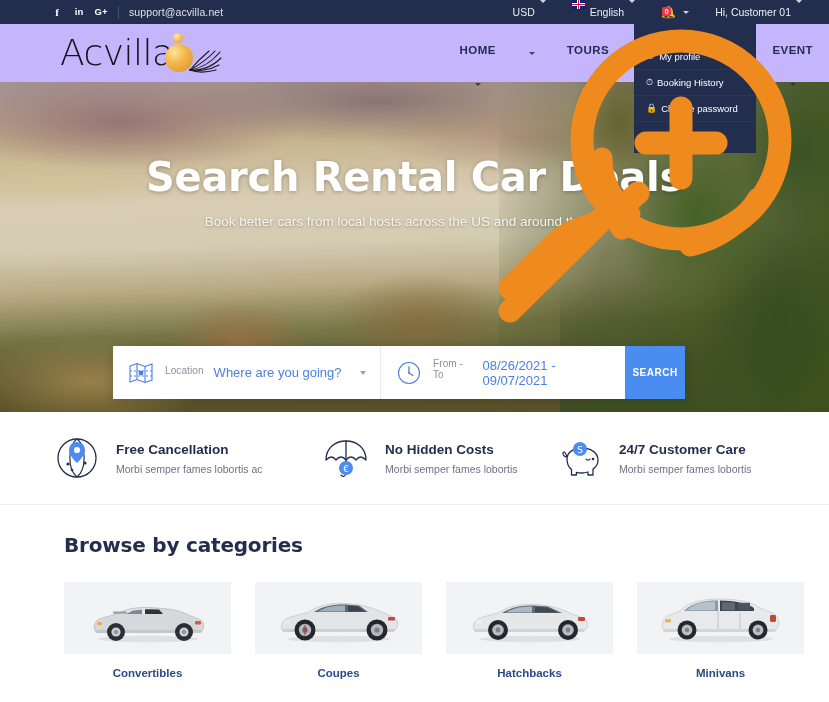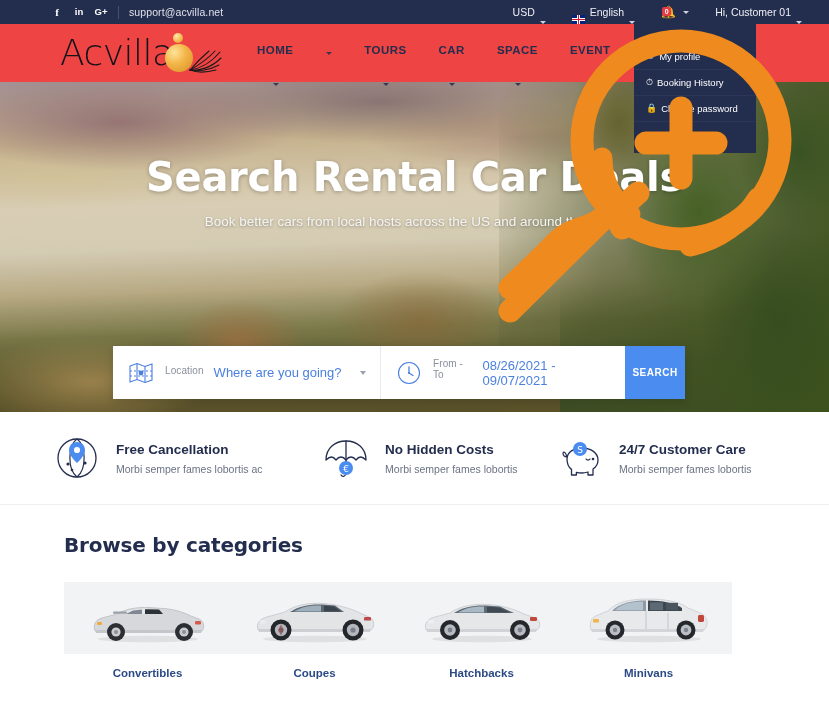--- a/index.html
+++ b/index.html
@@ -36,21 +36,21 @@
   .tb-divider {
     width: 1px; height: 13px; background: #46506d; margin: 0 10px 0 6px;
   }
   .tb-mail {
     color: #dfe2ea; font-size: 10.5px; letter-spacing: .1px;
     cursor: pointer;
   }
   .topbar-right { display: flex; align-items: center; gap: 0; }
   .tb-item {
     color: #eef0f5; font-size: 10.5px;
-    display: flex; align-items: flex-end; gap: 4px;
+    display: flex; align-items: flex-start; gap: 4px;
     padding: 0 13px; cursor: pointer; white-space: nowrap;
     line-height: 24px;
   }
   .caret {
     display: inline-block; width: 0; height: 0;
     border-left: 3px solid transparent;
     border-right: 3px solid transparent;
     border-top: 3.4px solid currentColor;
     opacity: .85;
     margin-left: 1px;
@@ -79,25 +79,26 @@
     position: absolute; top: 1px; left: 14px;
     background: #e23b44; color: #fff;
     font-size: 7px; line-height: 9px;
     min-width: 9px; height: 9px; border-radius: 2px;
     text-align: center; padding: 0 1.5px; font-weight: bold;
   }
 
   
   .header {
     height: 58px;
-    background: #ef4444;
+    background: #c4b5fd;
     display: flex; align-items: center;
     padding: 0 0 0 60px;
     position: relative;
     z-index: 30;
+    justify-content: space-between;
   }
   .logo { position: relative; width: 165px; height: 46px; }
   .logo-text {
     font-family: "DejaVu Sans", sans-serif;
     font-size: 36px; font-weight: 300; color: #111318;
     letter-spacing: -0.5px;
     line-height: 46px;
     position: absolute; left: 0; top: 0;
   }
   .logo-ball {
@@ -251,21 +252,21 @@
 
   
   .cats { padding: 28px 52px 0 52px; background: #fff; margin-left: 12px; }
   .cats-title {
     font-family: "DejaVu Sans", sans-serif;
     font-size: 20px; font-weight: bold; color: #232d4e;
     letter-spacing: -.2px;
   }
   .cats-sub { font-size: 10.5px; color: #6b7284; margin-top: 6px; }
   .cat-grid {
-    display: flex; margin-top: 25px; align-items: center;
+    display: flex; gap: 24px; margin-top: 25px; align-items: center;
   }
   .cat-card { width: 167px; cursor: pointer; }
   .cat-img {
     width: 167px; height: 72px;
     background: #f2f3f5;
     display: flex; align-items: center; justify-content: center;
     overflow: hidden;
   }
   .cat-label {
     margin-top: 13px; text-align: center;

